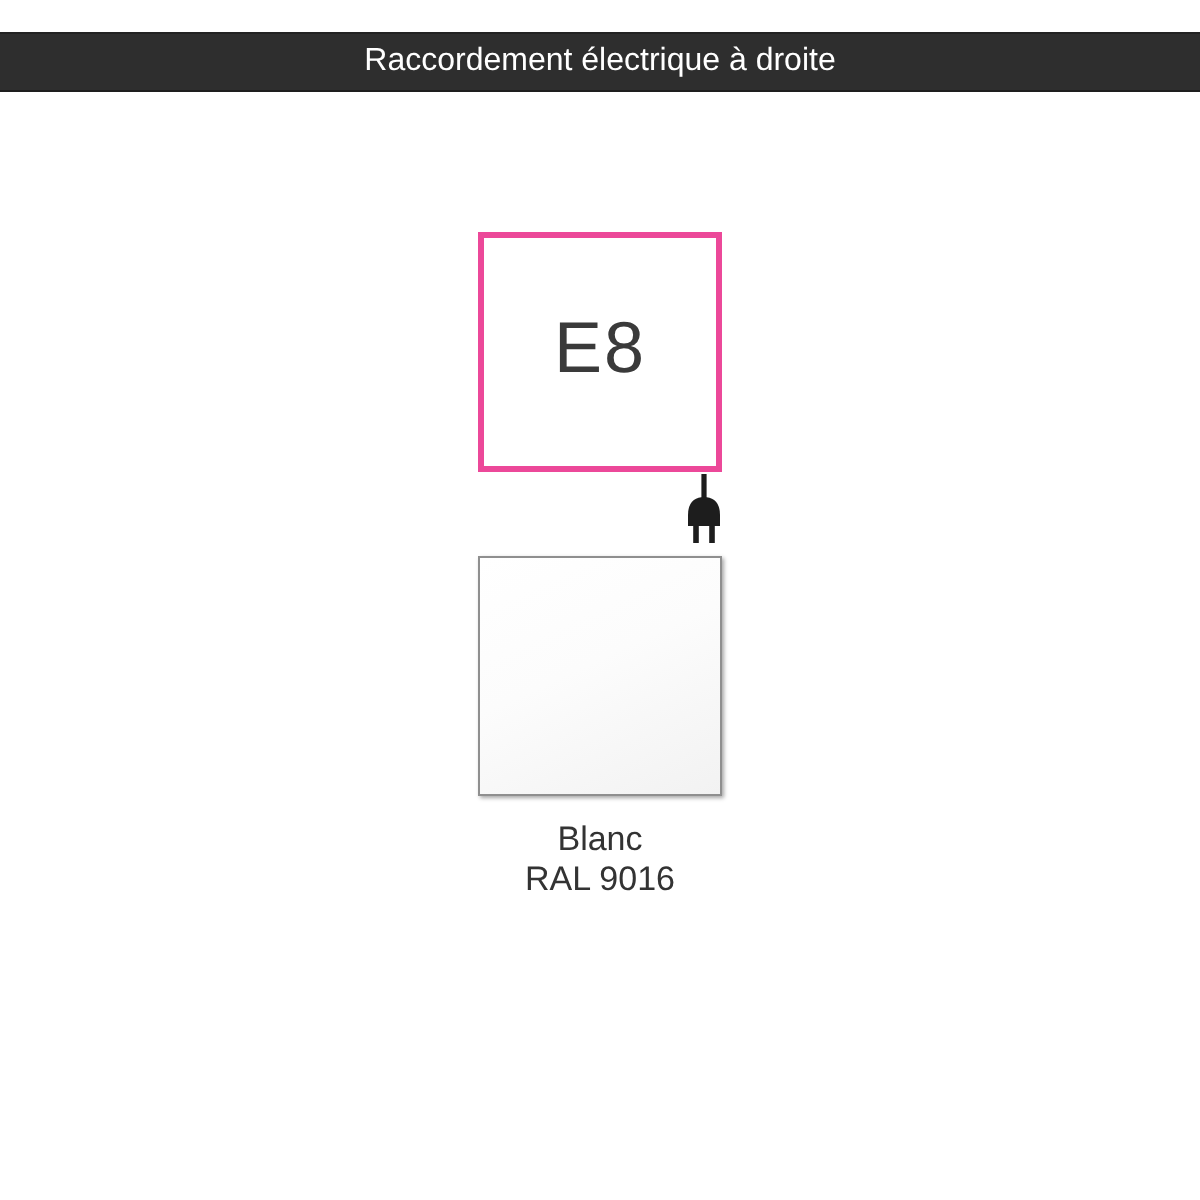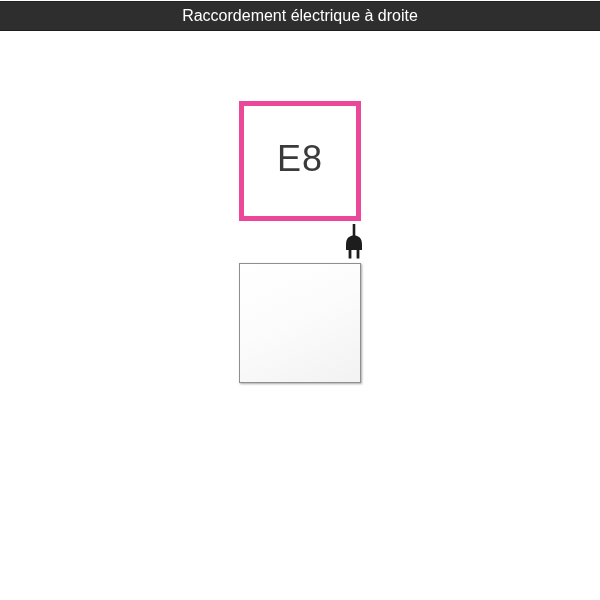--- a/index.html
+++ b/index.html
@@ -12,28 +12,28 @@
 
   .section-bar {
     height: 30px;
     background: #2e2e2e;
     color: #ffffff;
     font-size: 16px;
     line-height: 30px;
     text-align: center;
     box-shadow: inset 0 -1px 0 rgba(0,0,0,0.35), inset 0 1px 0 rgba(0,0,0,0.25);
   }
-  .bar-connection { margin-top: 1px; }
+  .bar-connection { margin-top: 16px; }
   .bar-color { margin-top: 99px; }
 
   .e8-tile {
     position: relative;
     width: 122px; height: 120px;
     margin: 70px auto 0 auto;
-    border: 5px solid #ec4899;
+    border: 3px solid #ec4899;
     background: #ffffff;
     display: flex; align-items: center; justify-content: center;
   }
   .e8-label {
     font-size: 36px;
     color: #3a3a3a;
     letter-spacing: 1px;
     transform: translateY(-2px);
   }
   .plug-svg {
@@ -72,14 +72,18 @@
       <rect x="10.7" y="0" width="2.6" height="14" fill="#1d1d1d"></rect>
       <path d="M4 26 L4 20.5 C4 14 7.5 11.5 12 11.5 C16.5 11.5 20 14 20 20.5 L20 26 Z" fill="#1d1d1d"></path>
       <rect x="6.6" y="26" width="2.8" height="8.5" fill="#1d1d1d"></rect>
       <rect x="14.6" y="26" width="2.8" height="8.5" fill="#1d1d1d"></rect>
     </svg>
   </div>
 
 
   <div class="swatch"></div>
 
+  <div class="swatch-caption">
+    <div>Blanc</div>
+    <div>RAL 9016</div>
+  </div>
 
 </div>
 
 </body></html>

